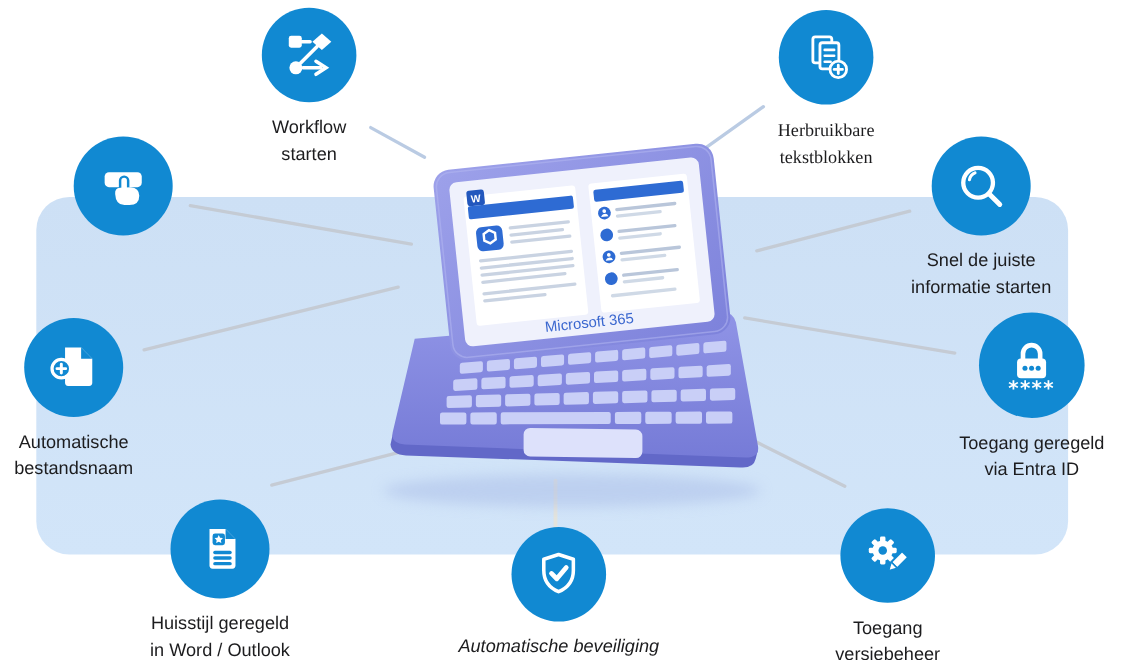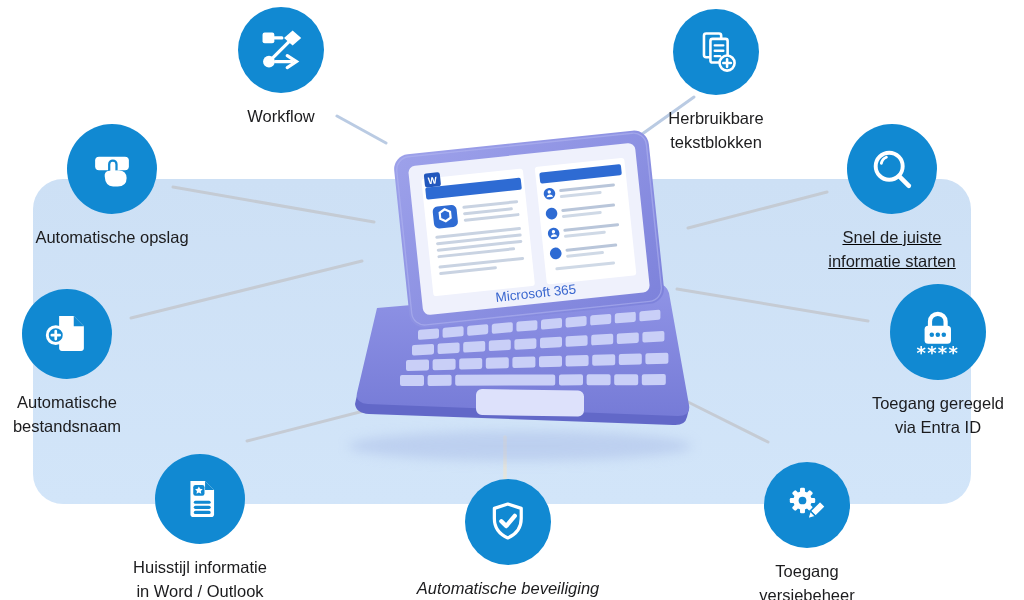--- a/index.html
+++ b/index.html
@@ -15,23 +15,23 @@
   .laptop{position:absolute;left:330px;top:118px;width:380px;height:362px;}
   .feature{position:absolute;width:220px;text-align:center;}
   .bubble{margin:0 auto;border-radius:50%;background:#1189d2;display:flex;align-items:center;justify-content:center;}
   .s86{width:86px;height:86px;}
   .s90{width:90px;height:90px;}
   .s96{width:96px;height:96px;}
   .bubble svg{width:60%;height:60%;}
   .label{margin-top:12px;font-size:16.5px;line-height:23.5px;color:#1c1c1e;}
   .label span{display:block;}
   .f-workflow{left:171px;top:7px;}
-  .f-reusable{left:606px;top:9px;}
+  .f-reusable{left:641px;top:9px;font-family:Liberation Serif, serif;}
   .f-autosave{left:2px;top:124px;}
-  .f-search{left:782px;top:124px;text-decoration:underline;}
+  .f-search{left:782px;top:124px;}
   .f-filename{left:-43px;top:289px;}
   .f-access{left:828px;top:284px;}
   .f-branding{left:90px;top:454px;}
   .f-security{left:398px;top:479px;font-style:italic;}
   .f-versioning{left:697px;top:462px;}
 </style>
 </head>
 <body>
 
 <div class="stage">
@@ -190,20 +190,21 @@
         <g fill="none" stroke="#fff" stroke-width="3" stroke-linecap="round">
           <path d="M18,13 h7"></path>
           <path d="M19,35 h15"></path>
           <path d="M30,29.5 L38.5,35 L30,40.5"></path>
           <path d="M17,31 L31,17"></path>
         </g>
       </svg>
     </div>
     <div class="label">
       <span>Workflow</span>
+      <span>starten</span>
     </div>
   </div>
 
   <div class="feature f-reusable">
     <div class="bubble s86">
       <svg viewBox="0 0 48 48">
         <g fill="none" stroke="#fff" stroke-width="2.4" stroke-linejoin="round">
           <rect x="13" y="7" width="16" height="22" rx="2"></rect>
           <rect x="19" y="12" width="16" height="22" rx="2" fill="#1189d2"></rect>
           <path d="M23,18 h8 M23,23 h8 M23,28 h5" stroke-width="2.2" stroke-linecap="round"></path>
@@ -220,21 +221,20 @@
 
   <div class="feature f-autosave">
     <div class="bubble s90">
       <svg viewBox="0 0 48 48">
         <rect x="9" y="13" width="30" height="12" rx="3.5" fill="#fff"></rect>
         <rect x="21.5" y="16.5" width="6.5" height="13" rx="3.2" fill="#fff" stroke="#1189d2" stroke-width="2"></rect>
         <path d="M17.5,30.5 q-0.5,-4.5 4,-5 l8.5,-0.5 q7,0.5 7,7 q0,7.5 -8,7.5 l-4,0 q-7,0 -7.5,-9 z" fill="#fff"></path>
       </svg>
     </div>
     <div class="label">
-      <span>Automatische opslag</span>
     </div>
   </div>
 
   <div class="feature f-search">
     <div class="bubble s90">
       <svg viewBox="0 0 48 48">
         <circle cx="21.5" cy="21.5" r="12" fill="none" stroke="#fff" stroke-width="3.5"></circle>
         <path d="M30.5,30.5 L39,39" stroke="#fff" stroke-width="4" stroke-linecap="round"></path>
         <path d="M14.5,19 a7.5,7.5 0 0 1 4.5,-5.5" fill="none" stroke="#fff" stroke-width="2.5" stroke-linecap="round"></path>
       </svg>
@@ -285,21 +285,21 @@
         <rect x="18" y="11.5" width="10" height="9.5" rx="2" fill="#1189d2"></rect>
         <path d="M23,12.8 l1.05,2.15 2.35,0.34 -1.7,1.66 0.4,2.35 -2.1,-1.1 -2.1,1.1 0.4,-2.35 -1.7,-1.66 2.35,-0.34 Z" fill="#fff"></path>
         <g fill="#1189d2">
           <rect x="18.5" y="25.5" width="15" height="2.8" rx="1.4"></rect>
           <rect x="18.5" y="30" width="15" height="2.8" rx="1.4"></rect>
           <rect x="18.5" y="34.5" width="15" height="2.8" rx="1.4"></rect>
         </g>
       </svg>
     </div>
     <div class="label">
-      <span>Huisstijl informatie</span>
+      <span>Huisstijl geregeld</span>
       <span>in Word / Outlook</span>
     </div>
   </div>
 
   <div class="feature f-security">
     <div class="bubble s86">
       <svg viewBox="0 0 48 48">
         <path d="M24,7.5 L36.5,11.5 V21 c0,9.5 -5.5,15 -12.5,18 c-7,-3 -12.5,-8.5 -12.5,-18 V11.5 Z" fill="none" stroke="#fff" stroke-width="3" stroke-linejoin="round"></path>
         <path d="M18,23.5 l4.5,4.5 8,-9.5" fill="none" stroke="#fff" stroke-width="4" stroke-linecap="round" stroke-linejoin="round"></path>
       </svg>

